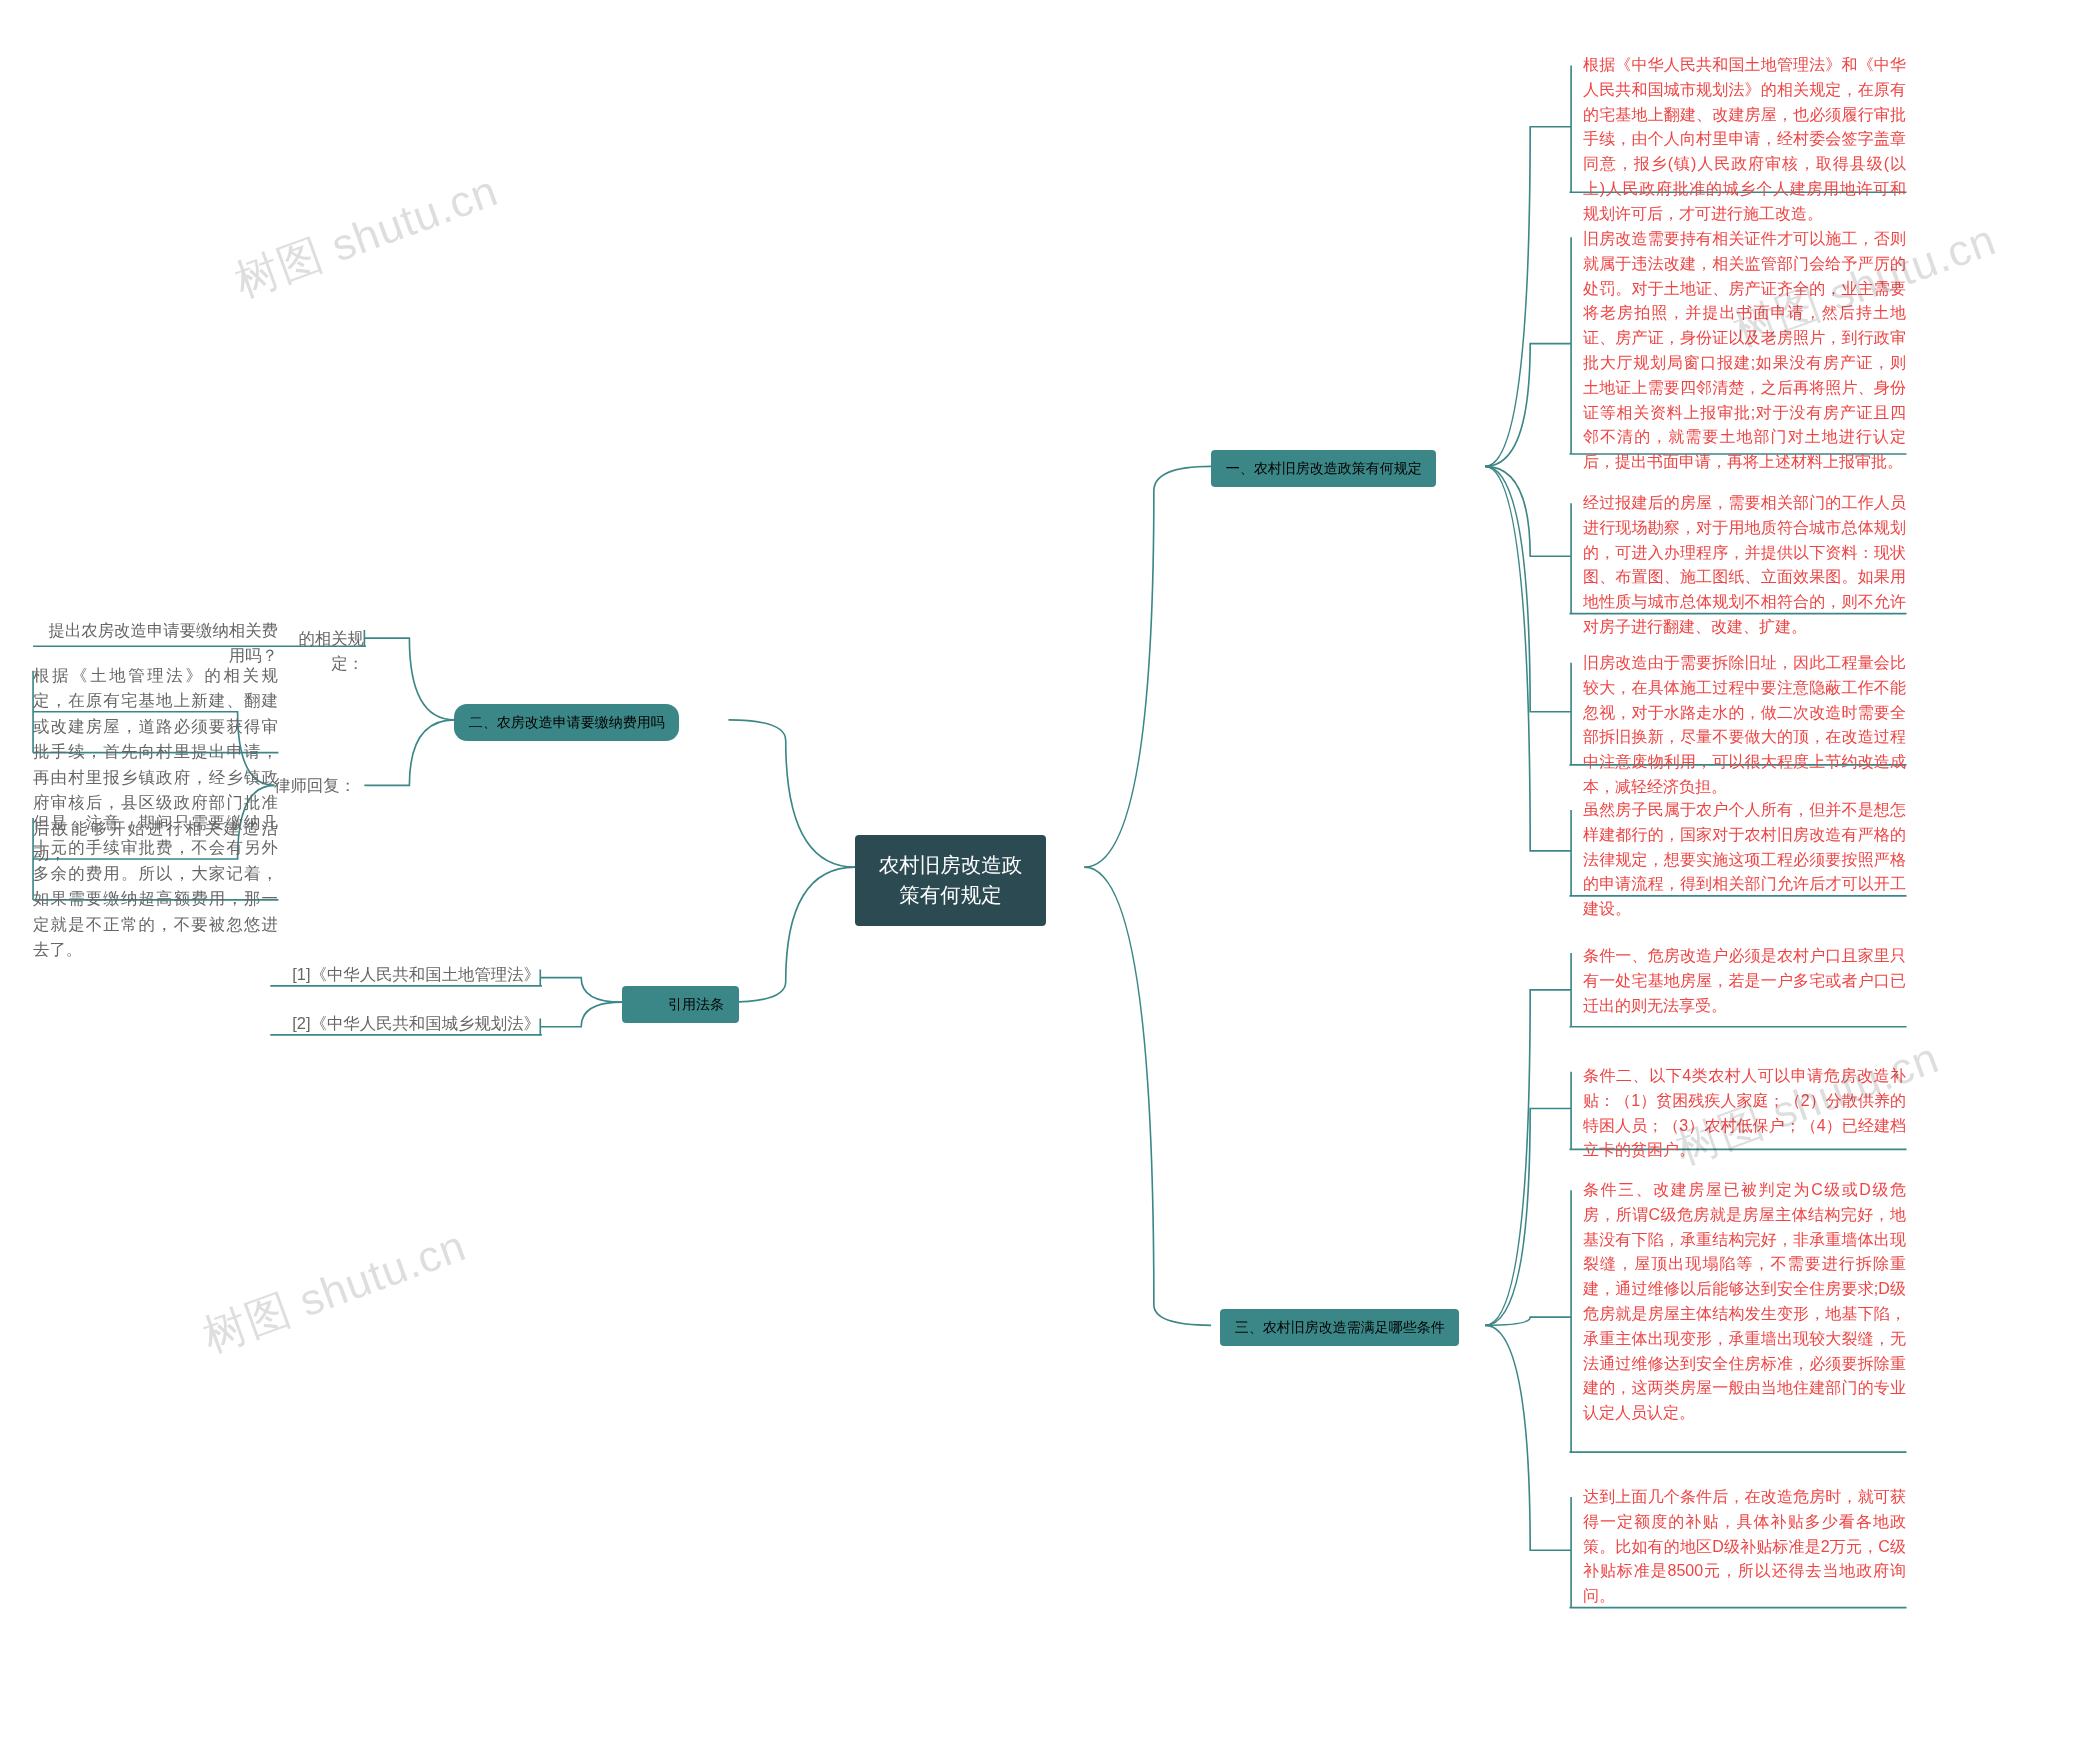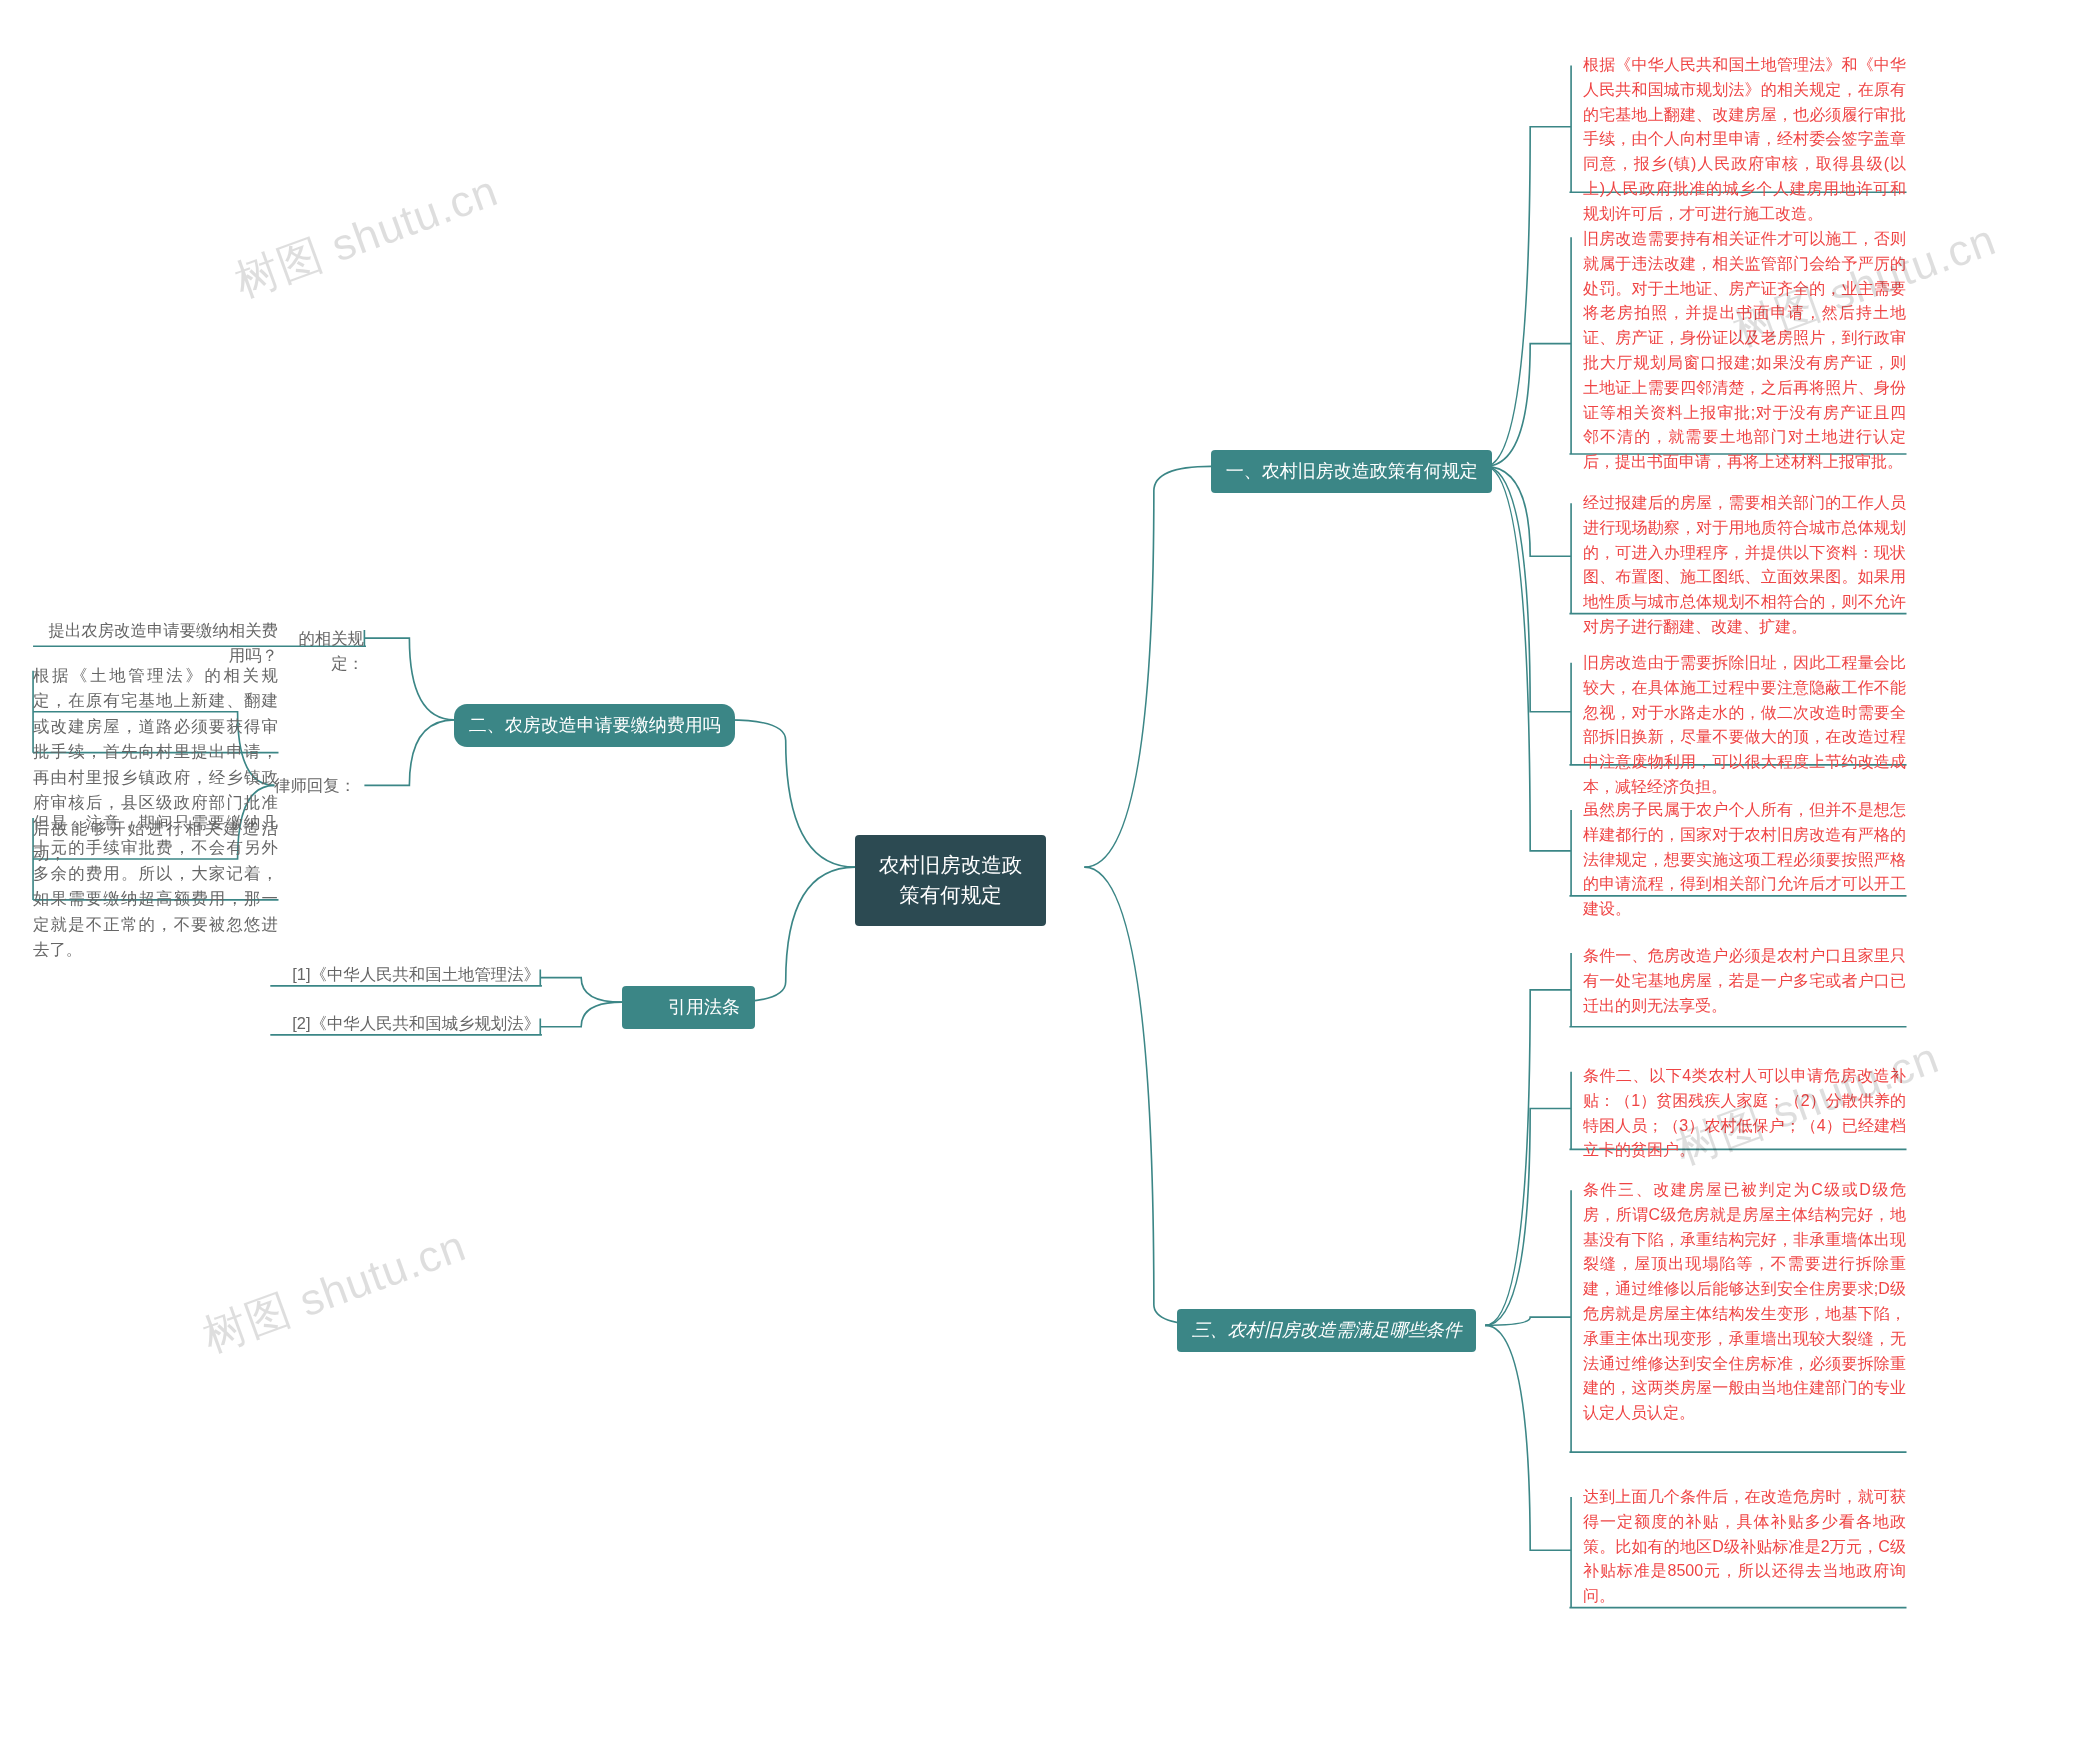--- a/index.html
+++ b/index.html
@@ -36,22 +36,22 @@
     .node-root {
       background: #2c4a52;
       color: #ffffff;
       text-align: center;
       font-size: 20.5px;
       padding: 14.7px 19.6px;
       width: 191px;
     }
     .node-branch {
       background: #3b8686;
-      color: #ffffff;
-      font-size: 18px;
+      color: #000000;
+      font-size: 14px;
       padding: 8.2px 14.7px;
     }
     .node-leaf {
       color: #ef4444;
       font-size: 16px;
       line-height: 1.55;
       background: transparent;
     }
     .node-leaf-right {
       width: 323px;
@@ -137,21 +137,21 @@
 
 <div class="node node-root" style="left:855px; top:835px;">农村旧房改造政策有何规定</div>
 
 <div class="node node-branch" style="left:1211px; top:450px;">一、农村旧房改造政策有何规定</div>
 <div class="node-leaf node-leaf-right" style="position:absolute; left:1583px; top:53px;">根据《中华人民共和国土地管理法》和《中华人民共和国城市规划法》的相关规定，在原有的宅基地上翻建、改建房屋，也必须履行审批手续，由个人向村里申请，经村委会签字盖章同意，报乡(镇)人民政府审核，取得县级(以上)人民政府批准的城乡个人建房用地许可和规划许可后，才可进行施工改造。</div>
 <div class="node-leaf node-leaf-right" style="position:absolute; left:1583px; top:227px;">旧房改造需要持有相关证件才可以施工，否则就属于违法改建，相关监管部门会给予严厉的处罚。对于土地证、房产证齐全的，业主需要将老房拍照，并提出书面申请，然后持土地证、房产证，身份证以及老房照片，到行政审批大厅规划局窗口报建;如果没有房产证，则土地证上需要四邻清楚，之后再将照片、身份证等相关资料上报审批;对于没有房产证且四邻不清的，就需要土地部门对土地进行认定后，提出书面申请，再将上述材料上报审批。</div>
 <div class="node-leaf node-leaf-right" style="position:absolute; left:1583px; top:491px;">经过报建后的房屋，需要相关部门的工作人员进行现场勘察，对于用地质符合城市总体规划的，可进入办理程序，并提供以下资料：现状图、布置图、施工图纸、立面效果图。如果用地性质与城市总体规划不相符合的，则不允许对房子进行翻建、改建、扩建。</div>
 <div class="node-leaf node-leaf-right" style="position:absolute; left:1583px; top:651px;">旧房改造由于需要拆除旧址，因此工程量会比较大，在具体施工过程中要注意隐蔽工作不能忽视，对于水路走水的，做二次改造时需要全部拆旧换新，尽量不要做大的顶，在改造过程中注意废物利用，可以很大程度上节约改造成本，减轻经济负担。</div>
 <div class="node-leaf node-leaf-right" style="position:absolute; left:1583px; top:798px;">虽然房子民属于农户个人所有，但并不是想怎样建都行的，国家对于农村旧房改造有严格的法律规定，想要实施这项工程必须要按照严格的申请流程，得到相关部门允许后才可以开工建设。</div>
 
-<div class="node node-branch" style="left:1177px; top:1309px;font-style:italic;">三、农村旧房改造需满足哪些条件</div>
+<div class="node node-branch" style="left:1220px; top:1309px;">三、农村旧房改造需满足哪些条件</div>
 <div class="node-leaf node-leaf-right" style="position:absolute; left:1583px; top:944px;">条件一、危房改造户必须是农村户口且家里只有一处宅基地房屋，若是一户多宅或者户口已迁出的则无法享受。</div>
 <div class="node-leaf node-leaf-right" style="position:absolute; left:1583px; top:1064px;">条件二、以下4类农村人可以申请危房改造补贴：（1）贫困残疾人家庭；（2）分散供养的特困人员；（3）农村低保户；（4）已经建档立卡的贫困户。</div>
 <div class="node-leaf node-leaf-right" style="position:absolute; left:1583px; top:1178px;">条件三、改建房屋已被判定为C级或D级危房，所谓C级危房就是房屋主体结构完好，地基没有下陷，承重结构完好，非承重墙体出现裂缝，屋顶出现塌陷等，不需要进行拆除重建，通过维修以后能够达到安全住房要求;D级危房就是房屋主体结构发生变形，地基下陷，承重主体出现变形，承重墙出现较大裂缝，无法通过维修达到安全住房标准，必须要拆除重建的，这两类房屋一般由当地住建部门的专业认定人员认定。</div>
 <div class="node-leaf node-leaf-right" style="position:absolute; left:1583px; top:1485px;">达到上面几个条件后，在改造危房时，就可获得一定额度的补贴，具体补贴多少看各地政策。比如有的地区D级补贴标准是2万元，C级补贴标准是8500元，所以还得去当地政府询问。</div>
 
 <div class="node node-branch" style="left:454px; top:704px;border-radius:13px;">二、农房改造申请要缴纳费用吗</div>
 <div class="sub-leaf" style="position:absolute; left:282px; top:626px; width:82px; text-align:right;">的相关规定：</div>
 <div class="sub-leaf node-leaf-left" style="position:absolute; left:33px; top:618px; width:245px;">提出农房改造申请要缴纳相关费用吗？</div>
 
 <div class="sub-leaf" style="position:absolute; left:274px; top:773px; width:82px; text-align:right;">律师回复：</div>

